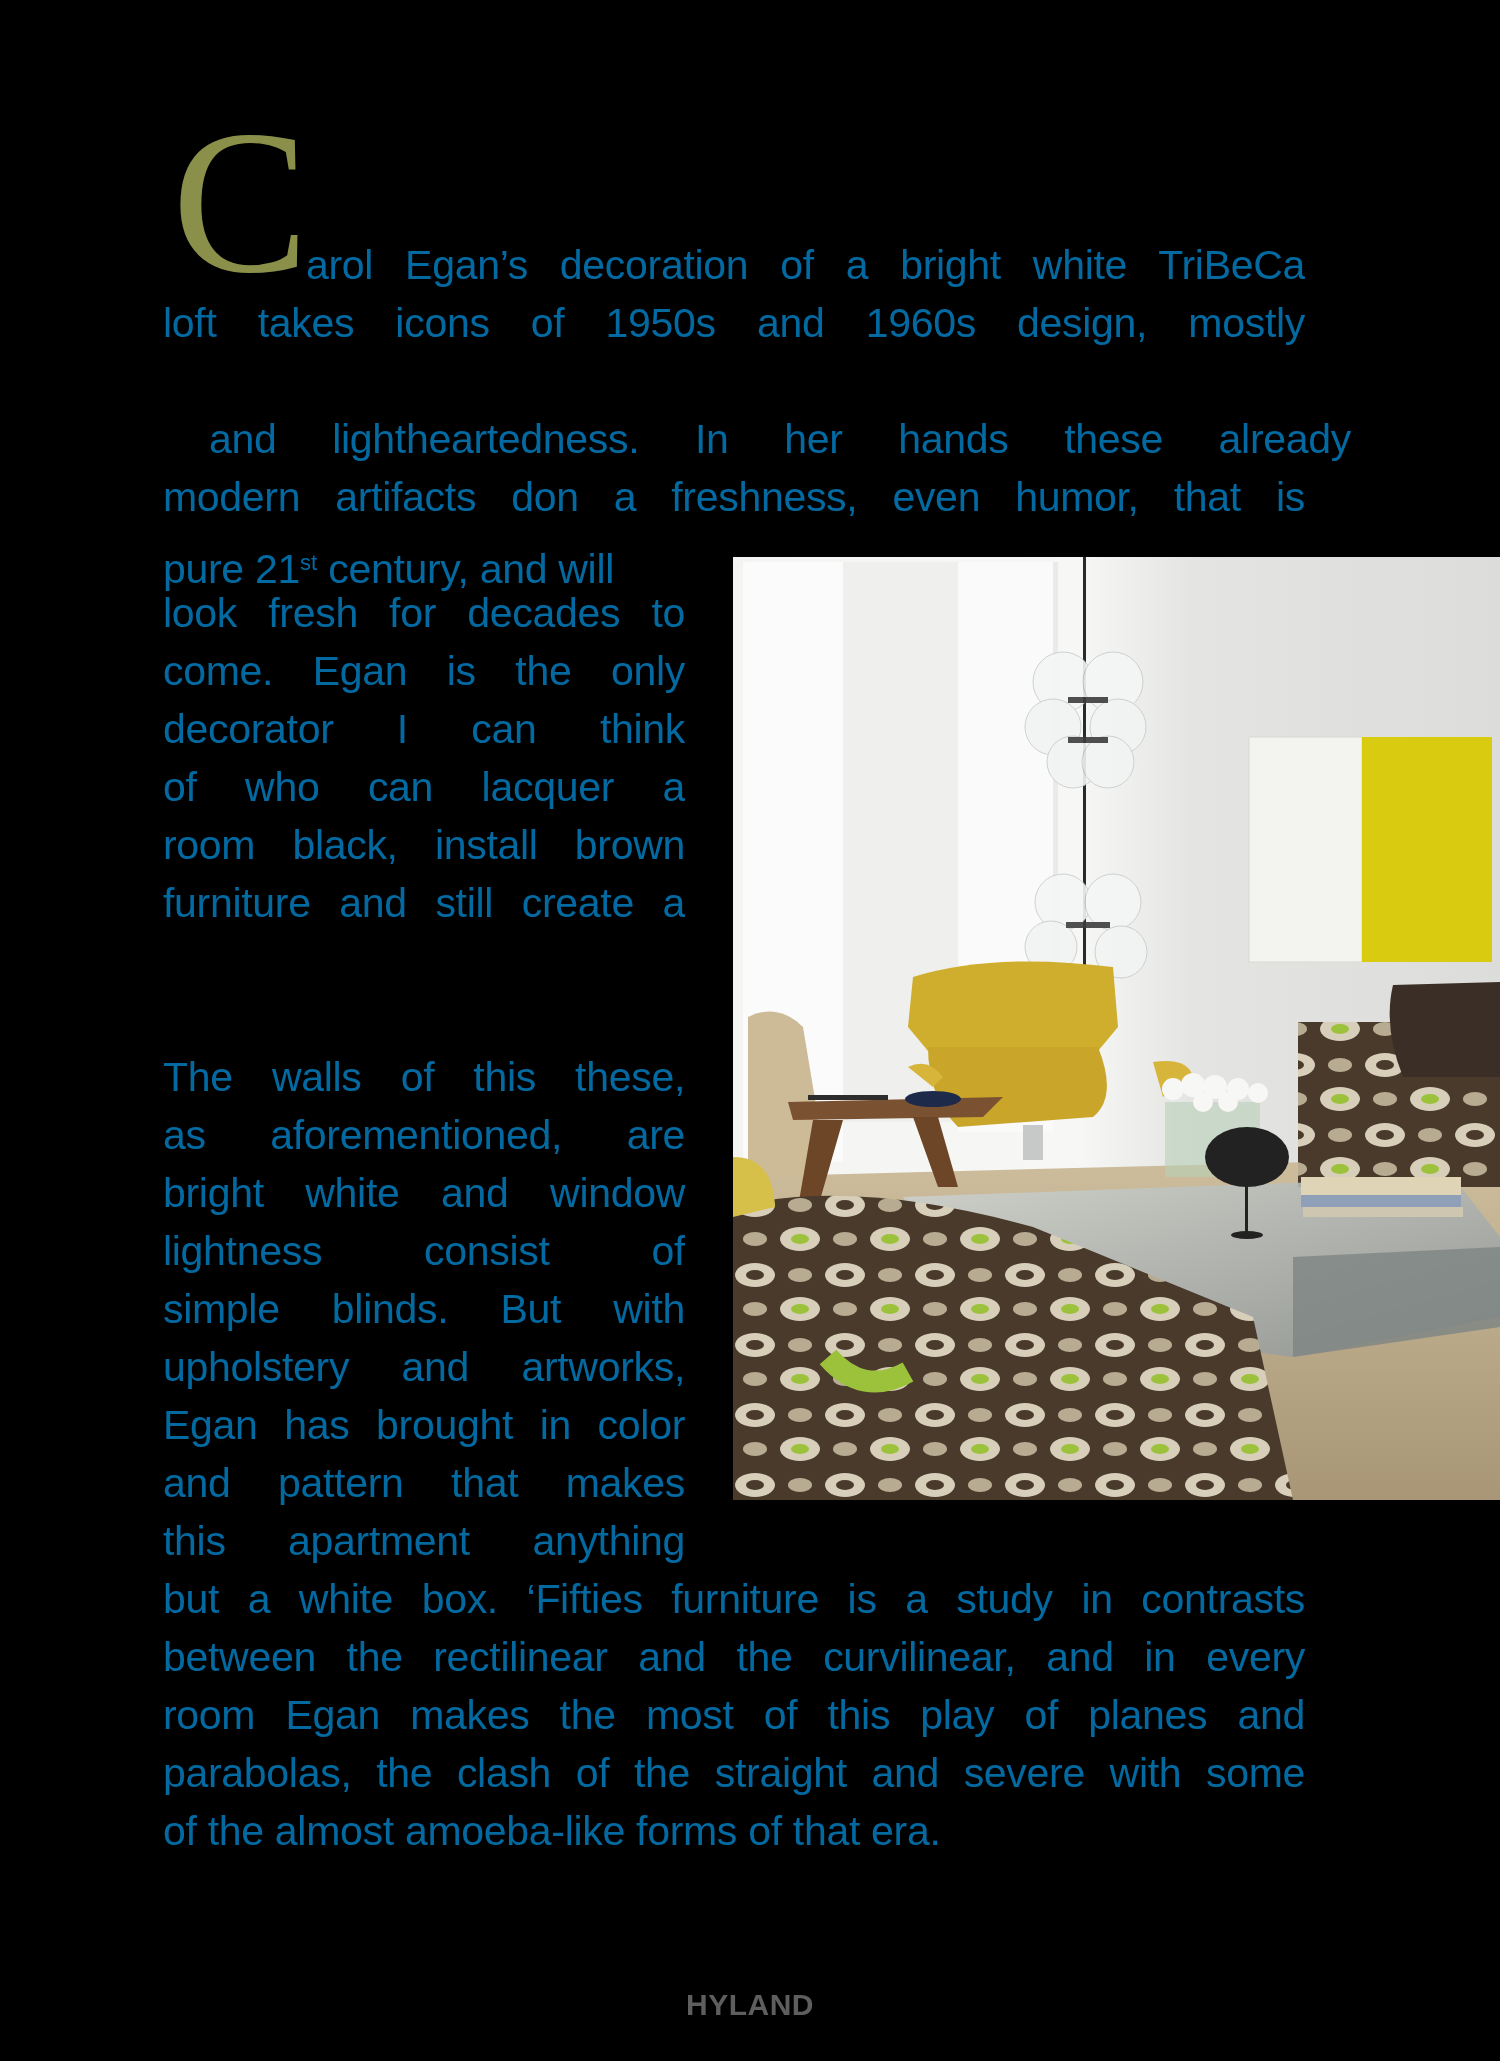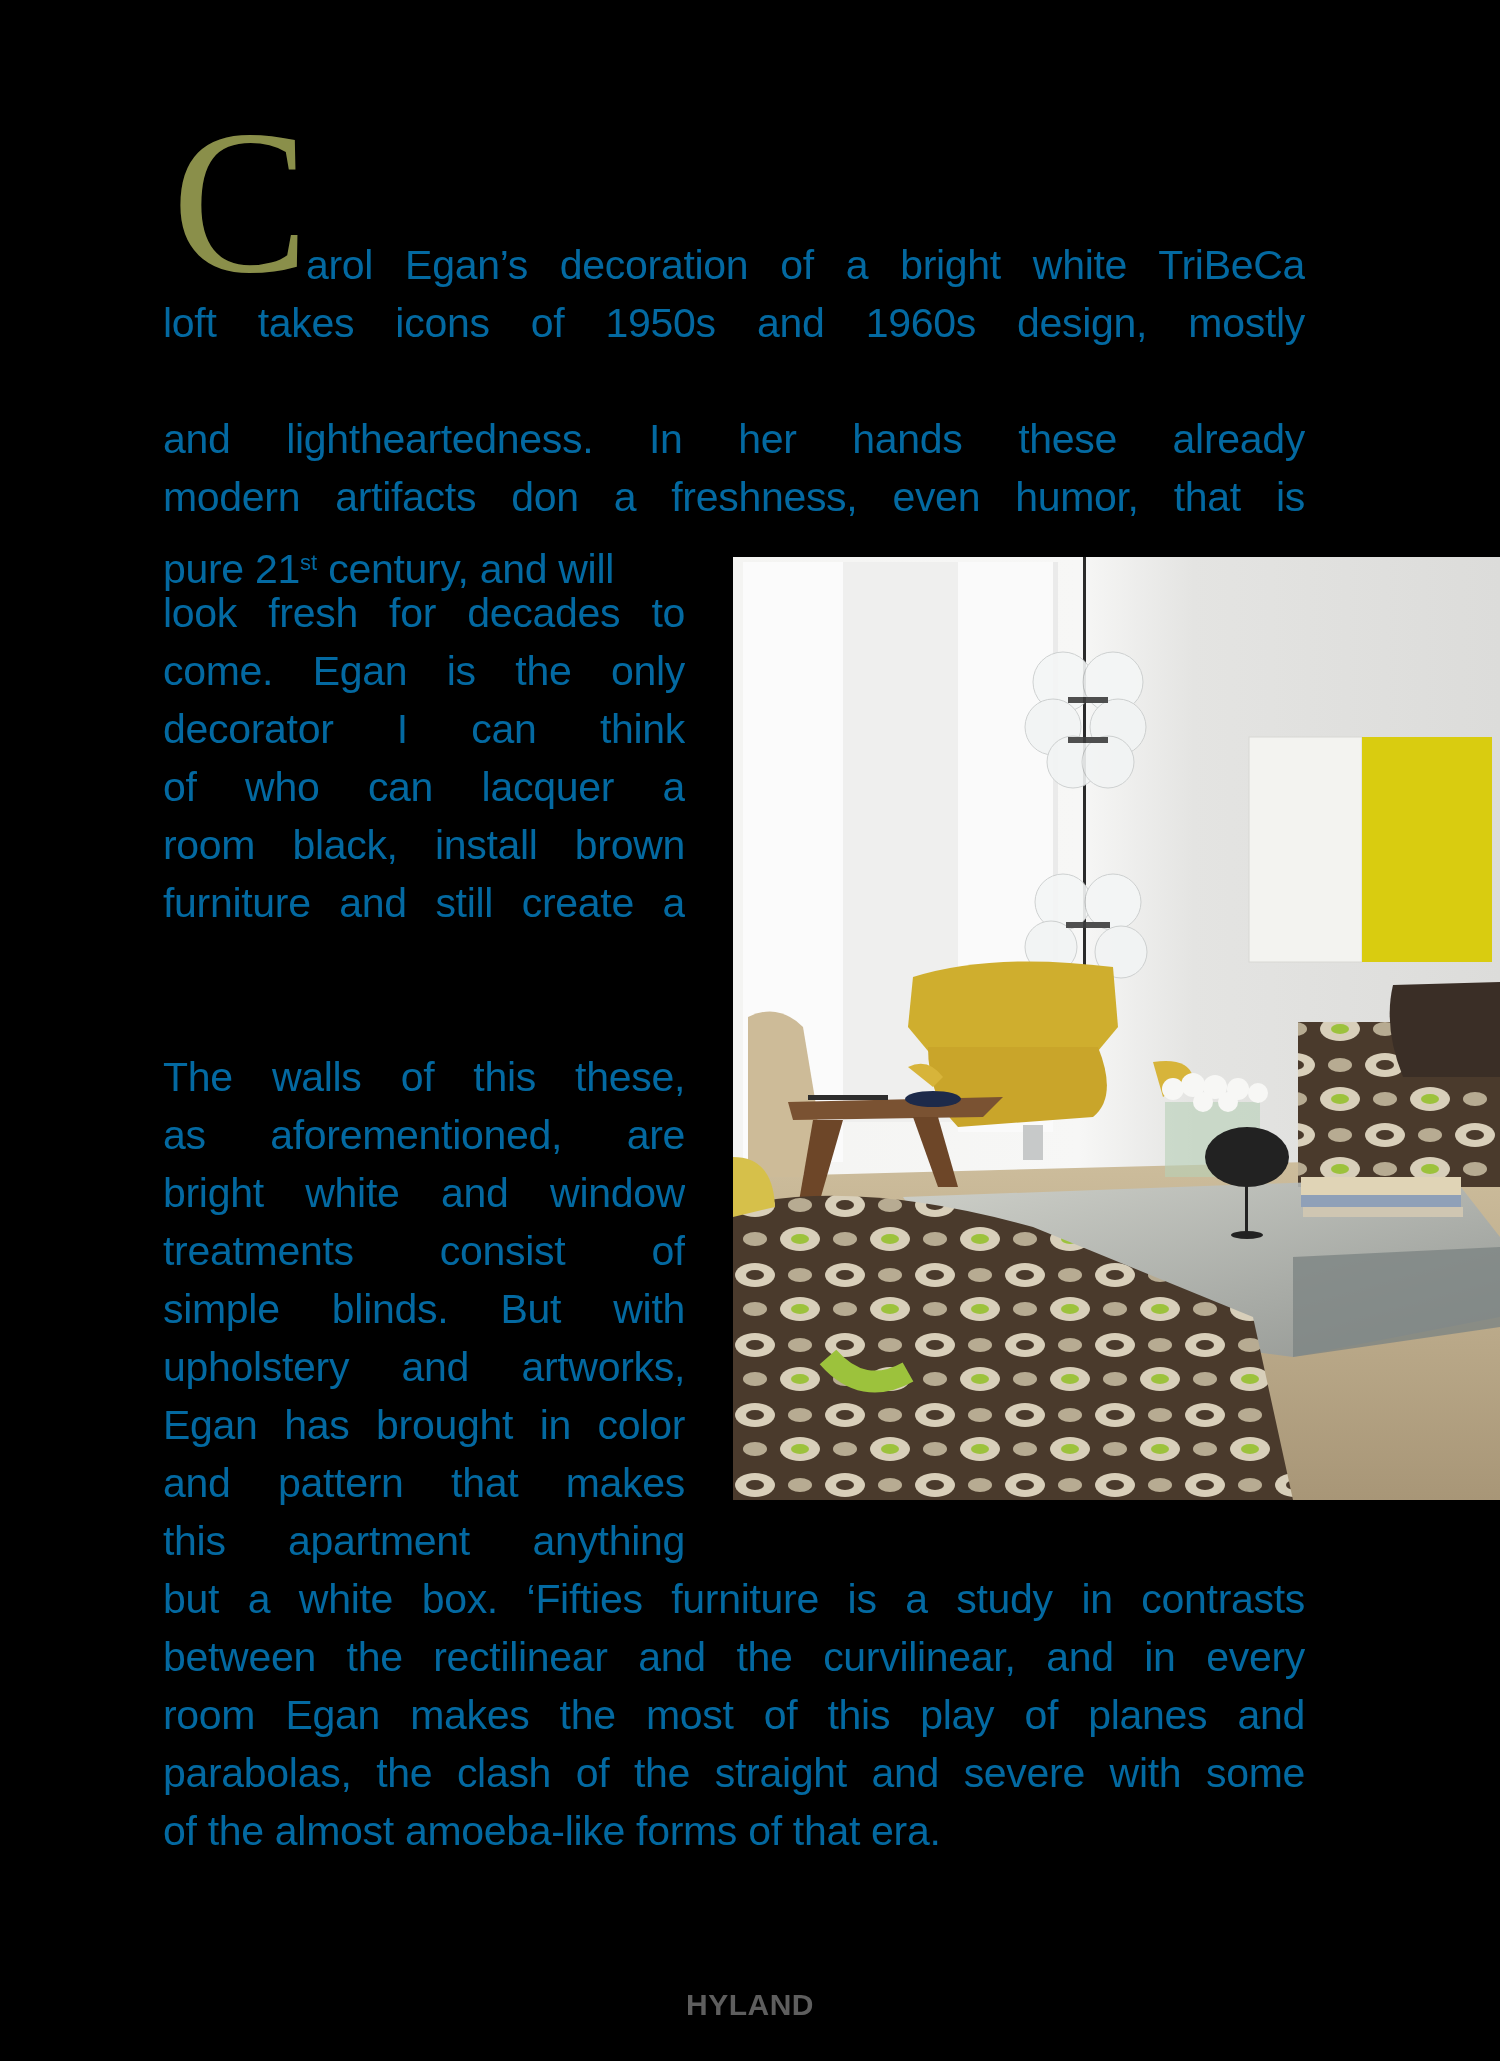--- a/index.html
+++ b/index.html
@@ -89,36 +89,36 @@
   </style>
 </head>
 <body>
 
 <div class="page">
 
   <div class="drop-cap">C</div>
 
   <div class="text-line just first-line" style="top:236px;">arol Egan’s decoration of a bright white TriBeCa</div>
   <div class="text-line just justify-full" style="top:294px;">loft takes icons of 1950s and 1960s design, mostly</div>
-  <div class="text-line just justify-full" style="top:410px;">and lightheartedness. In her hands these already</div>
+  <div class="text-line just justify-full" style="top:410px;margin-left:46px;">and lightheartedness. In her hands these already</div>
   <div class="text-line just justify-full" style="top:468px;">modern artifacts don a freshness, even humor, that is</div>
 
   <div class="text-line justify-narrow" style="top:526px;margin-top:14px;"><span>pure 21</span><sup class="ordinal">st</sup><span> century, and will</span></div>
 
   <div class="text-line just justify-narrow" style="top:584px;">look fresh for decades to</div>
   <div class="text-line just justify-narrow" style="top:642px;">come. Egan is the only</div>
   <div class="text-line just justify-narrow" style="top:700px;">decorator I can think</div>
   <div class="text-line just justify-narrow" style="top:758px;">of who can lacquer a</div>
   <div class="text-line just justify-narrow" style="top:816px;">room black, install brown</div>
   <div class="text-line just justify-narrow" style="top:874px;">furniture and still create a</div>
 
   <div class="text-line just justify-narrow" style="top:1048px;">The walls of this these,</div>
   <div class="text-line just justify-narrow" style="top:1106px;">as aforementioned, are</div>
   <div class="text-line just justify-narrow" style="top:1164px;">bright white and window</div>
-  <div class="text-line just justify-narrow" style="top:1222px;">treatments consist of</div>
+  <div class="text-line just justify-narrow" style="top:1222px;">lightness consist of</div>
   <div class="text-line just justify-narrow" style="top:1280px;">simple blinds. But with</div>
   <div class="text-line just justify-narrow" style="top:1338px;">upholstery and artworks,</div>
   <div class="text-line just justify-narrow" style="top:1396px;">Egan has brought in color</div>
   <div class="text-line just justify-narrow" style="top:1454px;">and pattern that makes</div>
   <div class="text-line just justify-narrow" style="top:1512px;">this apartment anything</div>
 
   <div class="text-line just justify-full" style="top:1570px;">but a white box. ‘Fifties furniture is a study in contrasts</div>
   <div class="text-line just justify-full" style="top:1628px;">between the rectilinear and the curvilinear, and in every</div>
   <div class="text-line just justify-full" style="top:1686px;">room Egan makes the most of this play of planes and</div>
   <div class="text-line just justify-full" style="top:1744px;">parabolas, the clash of the straight and severe with some</div>

